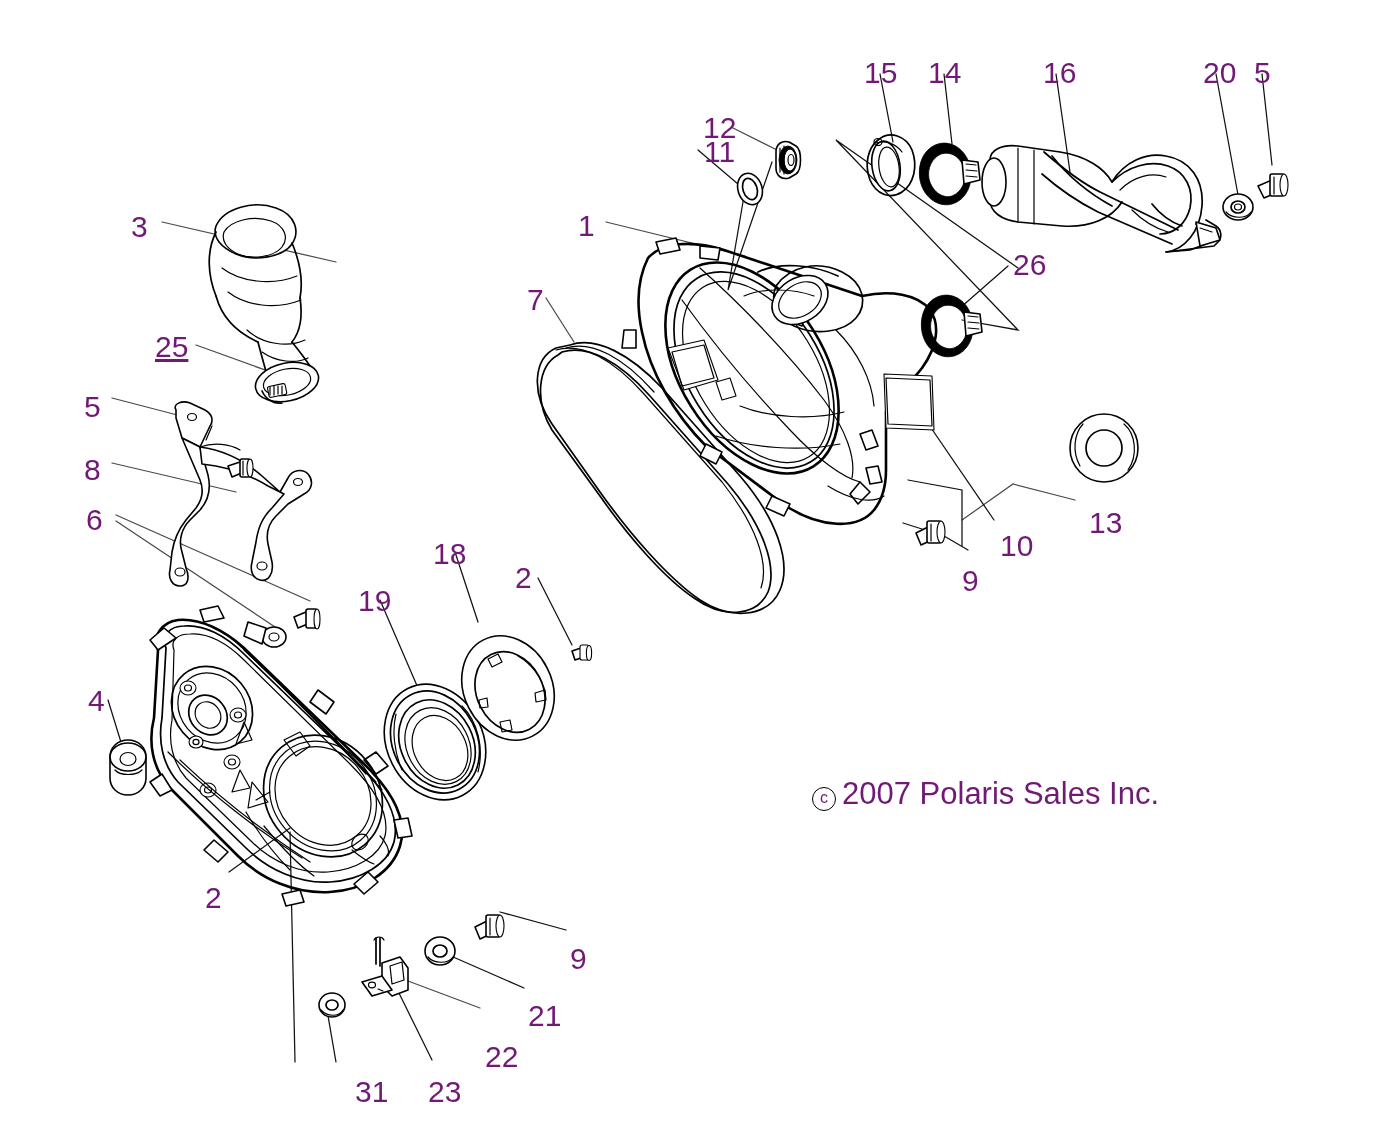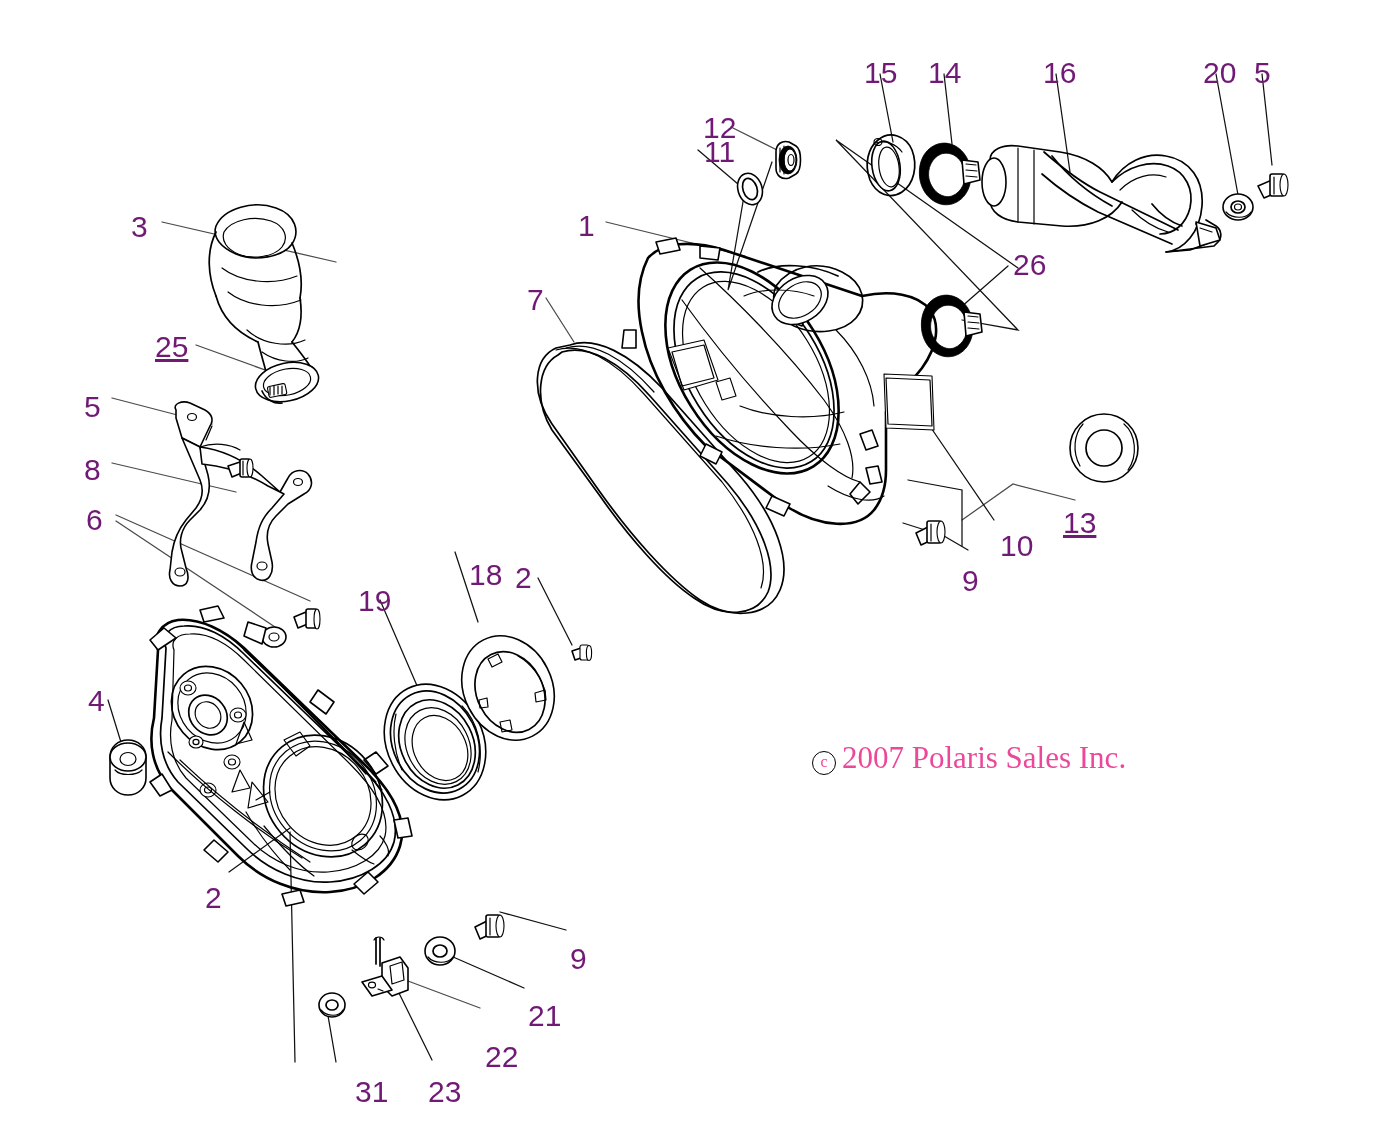--- a/index.html
+++ b/index.html
@@ -30,25 +30,25 @@
     font-family: "Liberation Sans", sans-serif;
     font-size: 30px;
     line-height: 30px;
     color: #701a75;
     white-space: nowrap;
     letter-spacing: 0px;
   }
   #copyright-line {
     position: absolute;
     left: 812px;
-    top: 742px;
-    font-family: Liberation Serif, serif;
+    top: 778px;
+    font-family: Liberation Sans, sans-serif;
     font-size: 31px;
     line-height: 31px;
-    color: #ec4899;
+    color: #701a75;
     white-space: nowrap;
   }
   #copyright-line .c-sym {
     display: inline-block;
     width: 22px;
     height: 22px;
     border: 1.6px solid #000;
     border-radius: 50%;
     font-size: 16px;
     line-height: 20px;
@@ -449,38 +449,38 @@
   </svg>
 
   <div class="callout" style="left:131px; top:212px;">3</div>
   <div class="callout" style="left:155px; top:332px;text-decoration:underline;">25</div>
   <div class="callout" style="left:84px;  top:392px;">5</div>
   <div class="callout" style="left:84px;  top:455px;">8</div>
   <div class="callout" style="left:86px;  top:505px;">6</div>
   <div class="callout" style="left:88px;  top:686px;">4</div>
   <div class="callout" style="left:205px; top:883px;">2</div>
   <div class="callout" style="left:358px; top:586px;">19</div>
-  <div class="callout" style="left:433px; top:560px;margin-left:36px;">18</div>
+  <div class="callout" style="left:433px; top:539px;">18</div>
   <div class="callout" style="left:515px; top:563px;">2</div>
   <div class="callout" style="left:527px; top:285px;">7</div>
   <div class="callout" style="left:355px; top:1077px;">31</div>
   <div class="callout" style="left:428px; top:1077px;">23</div>
   <div class="callout" style="left:485px; top:1022px;margin-top:20px;">22</div>
   <div class="callout" style="left:528px; top:1001px;">21</div>
   <div class="callout" style="left:570px; top:944px;">9</div>
   <div class="callout" style="left:578px; top:211px;">1</div>
   <div class="callout" style="left:704px; top:137px;">11</div>
   <div class="callout" style="left:703px; top:113px;">12</div>
   <div class="callout" style="left:864px; top:58px;">15</div>
   <div class="callout" style="left:928px; top:58px;">14</div>
   <div class="callout" style="left:1043px; top:58px;">16</div>
   <div class="callout" style="left:1203px; top:58px;text-align:center;">20</div>
   <div class="callout" style="left:1254px; top:58px;">5</div>
   <div class="callout" style="left:1013px; top:250px;">26</div>
-  <div class="callout" style="left:1063px; top:508px;text-decoration:underline;">13</div>
+  <div class="callout" style="left:1089px; top:508px;">13</div>
   <div class="callout" style="left:1000px; top:531px;">10</div>
   <div class="callout" style="left:962px;  top:566px;">9</div>
 
   <div id="copyright-line">
     <span class="c-sym">c</span><span>2007 Polaris Sales Inc.</span>
   </div>
 
 </div>
 
 </body></html>

